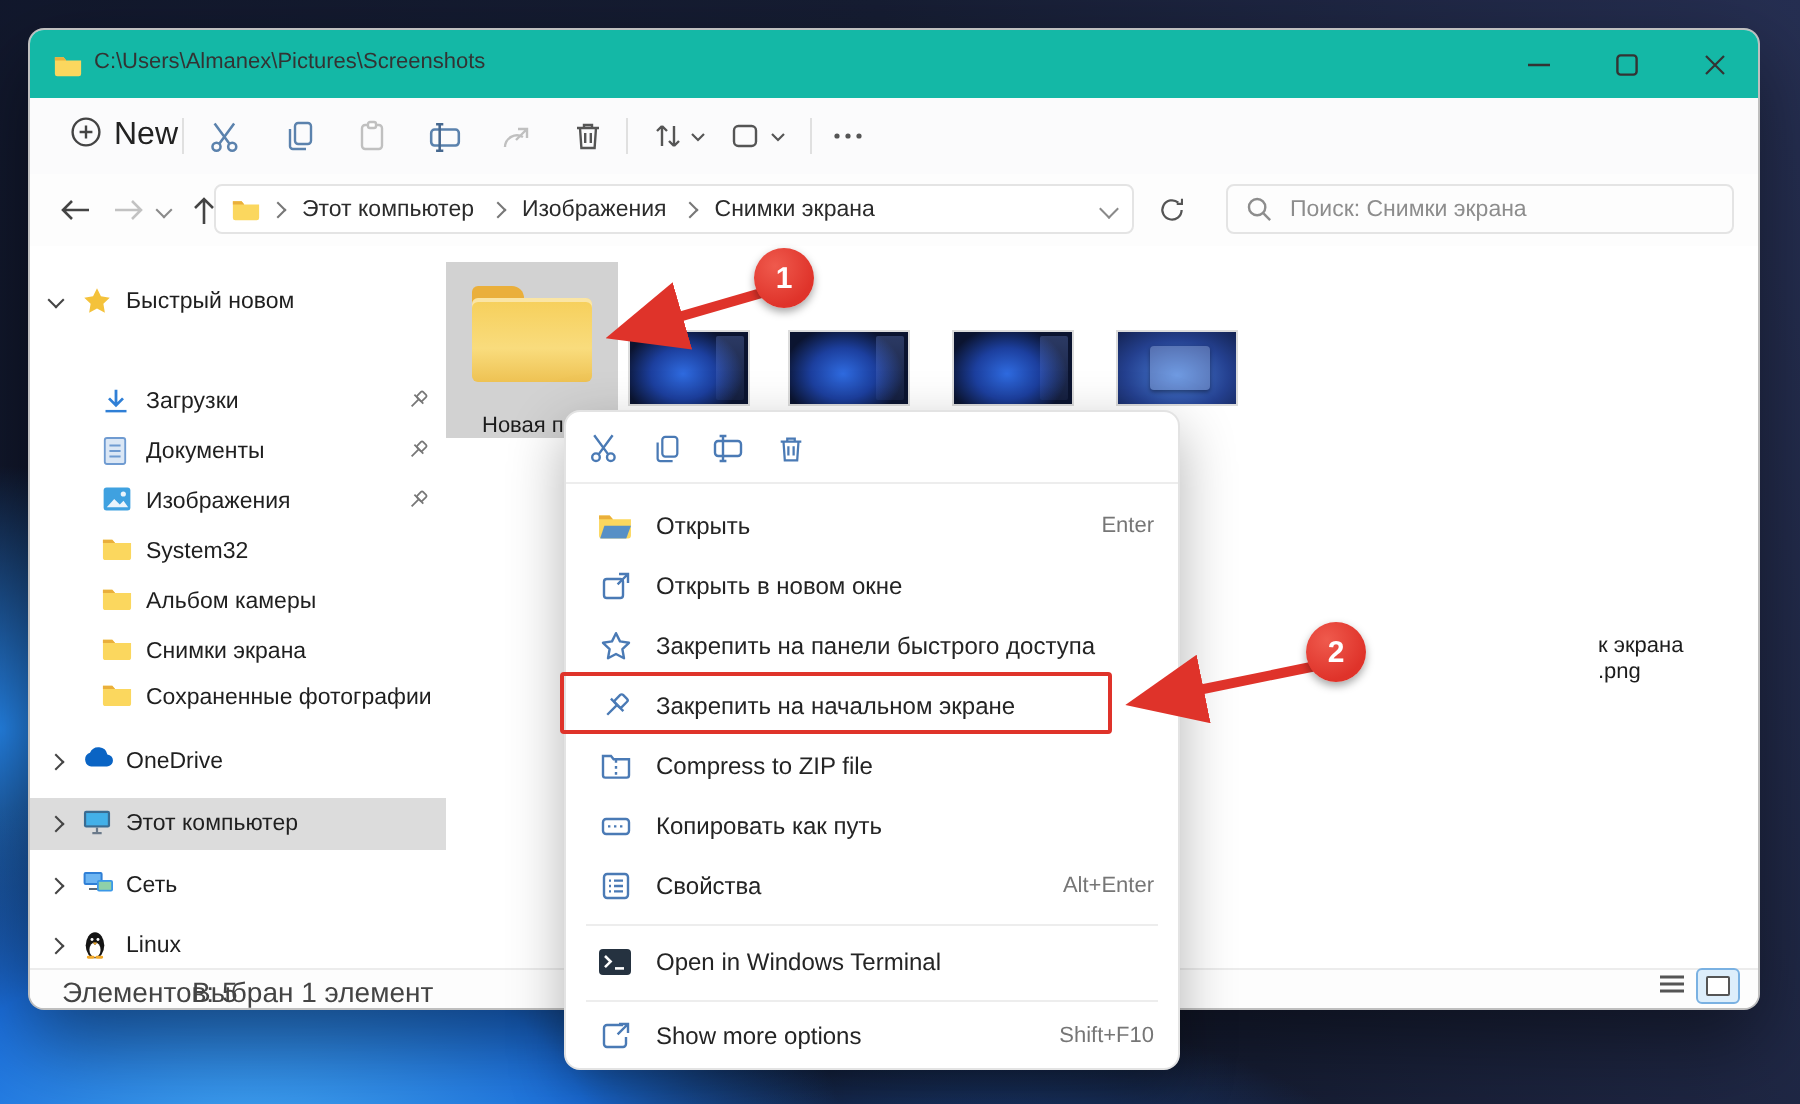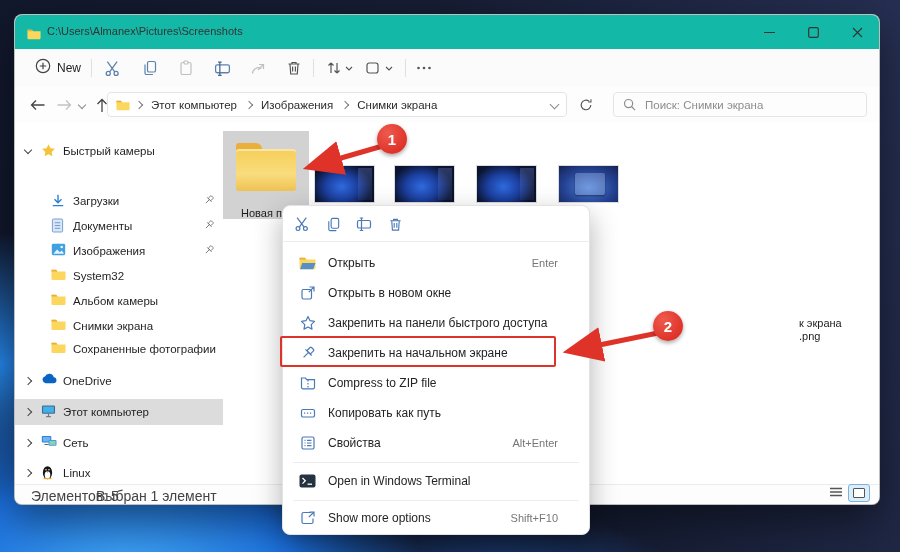--- a/index.html
+++ b/index.html
@@ -15,21 +15,21 @@
   .window{
     position:absolute;left:14px;top:14px;width:866px;height:491px;
     background:#fff;border-radius:8px;border:1px solid rgba(0,0,0,.25);
     box-shadow:0 16px 40px rgba(0,0,0,.45);box-sizing:border-box;overflow:hidden;
   }
   .titlebar{position:absolute;left:0;top:0;right:0;height:34px;background:#14b8a6;}
   .title-path{position:absolute;left:32px;top:10px;font-size:11px;color:#333;white-space:nowrap;}
   .winbtn{position:absolute;top:0;width:44px;height:34px;display:flex;align-items:center;justify-content:center;}
   .toolbar{position:absolute;left:0;top:34px;right:0;height:38px;background:#fbfbfc;border-bottom:1px solid #ececec;}
   .tb-new{position:absolute;left:14px;top:7px;height:24px;display:flex;align-items:center;gap:6px;padding:0 6px;border-radius:4px;}
-  .tb-new-label{font-size:12px;color:#222;}
+  .tb-new-label{font-size:16px;color:#222;}
   .tbi{position:absolute;top:9px;width:22px;height:20px;display:flex;align-items:center;justify-content:center;}
   .tb-sep{position:absolute;top:10px;width:1px;height:18px;background:#e0e0e0;}
   .addressbar{position:absolute;left:0;top:72px;right:0;height:36px;background:#fdfdfd;border-bottom:1px solid #ececec;}
   .nav-ic{position:absolute;top:8px;width:22px;height:20px;display:flex;align-items:center;justify-content:center;}
   .crumbbox{position:absolute;left:92px;top:5px;width:460px;height:25px;background:#fff;border:1px solid #e4e4e4;border-radius:4px;display:flex;align-items:center;gap:4px;padding:0 8px;box-sizing:border-box;}
   .crumb{font-size:11.5px;color:#2b2b2b;white-space:nowrap;padding:2px 3px;}
   .crumb-sep{width:5px;height:5px;border-right:1.3px solid #777;border-bottom:1.3px solid #777;transform:rotate(-45deg);margin:0 2px;}
   .crumb-chev{margin-left:auto;}
   .searchbox{position:absolute;left:598px;top:5px;width:254px;height:25px;background:#fdfdfd;border:1px solid #e4e4e4;border-radius:4px;display:flex;align-items:center;gap:7px;padding:0 9px;box-sizing:border-box;}
   .searchbox input{border:none;outline:none;background:transparent;font-family:"Liberation Sans",sans-serif;font-size:11.5px;color:#333;width:200px;}
@@ -53,21 +53,21 @@
   .big-folder .front{position:absolute;left:0;top:6px;width:60px;height:42px;background:linear-gradient(180deg,#f6cf5a 0%,#f9dc7d 60%,#eec253 100%);border-radius:3px;box-shadow:inset 0 2px 0 rgba(255,255,255,.45);}
   .tile-label{position:absolute;left:18px;top:76px;font-size:11px;color:#1c1c1c;white-space:nowrap;}
   .thumb{position:absolute;top:42px;width:61px;height:38px;border:1px solid #dcdcdc;box-sizing:border-box;background:radial-gradient(65% 85% at 45% 58%, #2f6be0 0%, #1c3f9e 42%, #0b1430 78%);}
   .thumb .ovl{position:absolute;right:2px;top:2px;bottom:2px;width:14px;background:linear-gradient(180deg,rgba(140,170,255,.25),rgba(140,170,255,.08));border-radius:1px;}
   .thumb4{background:radial-gradient(80% 90% at 50% 60%, #4a7fd8 0%, #24408f 55%, #101c44 100%);}
   .thumb4 .panel{position:absolute;left:16px;top:7px;width:30px;height:22px;background:rgba(210,225,250,.28);border-radius:2px;box-shadow:0 1px 2px rgba(0,0,0,.4);}
   .file-frag{position:absolute;left:576px;top:194px;font-size:11px;line-height:13px;color:#1c1c1c;}
   .ctx{position:absolute;left:282px;top:205px;width:308px;height:330px;background:#fff;border:1px solid #e3e3e3;border-radius:8px;box-shadow:0 10px 28px rgba(0,0,0,.3);z-index:40;box-sizing:border-box;}
   .ctx-quick{position:absolute;left:0;top:0;right:0;height:35px;border-bottom:1px solid #ededed;}
   .qi{position:absolute;top:8px;width:20px;height:20px;display:flex;align-items:center;justify-content:center;}
-  .mi{position:absolute;left:5px;right:19px;height:30px;display:flex;align-items:center;justify-content:space-between;}
+  .mi{position:absolute;left:5px;right:0;height:30px;display:flex;align-items:center;justify-content:space-between;}
   .mi-ic{width:17px;height:17px;margin-left:11px;display:flex;align-items:center;justify-content:center;flex:0 0 auto;}
   .mi-label{font-size:12px;color:#242424;margin-left:12px;white-space:nowrap;}
   .mi-short{margin-left:auto;margin-right:12px;font-size:11px;color:#767676;}
   .ctx-sep{position:absolute;left:10px;right:10px;height:1px;background:#ededed;}
   .red-box{position:absolute;left:280px;top:336px;width:276px;height:31px;border:2px solid #df332a;border-radius:2px;z-index:50;box-sizing:border-box;}
   .arrows{position:absolute;left:0;top:0;z-index:60;pointer-events:none;}
   .badge{position:absolute;width:30px;height:30px;border-radius:50%;background:radial-gradient(circle at 35% 30%, #ef5a4d, #df332a 70%);color:#fff;font-size:15px;font-weight:bold;display:flex;align-items:center;justify-content:center;z-index:61;box-shadow:0 2px 4px rgba(0,0,0,.35);}
   .b1{left:377px;top:124px;} .b2{left:653px;top:311px;}
   .sb-viewicons{position:absolute;right:9px;bottom:2px;display:flex;align-items:center;gap:5px;}
   .view-active{width:20px;height:16px;border:1px solid #7ab1e2;background:#ddeefb;border-radius:3px;display:flex;align-items:center;justify-content:center;}
@@ -223,21 +223,21 @@
         <input type="text" placeholder="Поиск: Снимки экрана" style="">
       </div>
     </div>
 
     <div class="sidebar">
       <div class="sb-row lvl0" style="top:16px">
         <span class="sb-chev chev-d" style="top:8px"></span>
         <span class="sb-ic"><svg width="15" height="15" viewBox="0 0 16 16">
               <path d="M8 1.2l2.1 4.3 4.7.7-3.4 3.3.8 4.7L8 12l-4.2 2.2.8-4.7L1.2 6.2l4.7-.7z" fill="#f4c23b"></path>
             </svg></span>
-        <span class="sb-label">Быстрый камеры</span>
+        <span class="sb-label">Быстрый новом</span>
       </div>
       <div class="sb-row lvl1" style="top:66px">
         <span class="sb-ic"><svg width="14" height="15" viewBox="0 0 16 16" fill="none" stroke="#2f7fd6" stroke-width="1.6">
               <path d="M8 1.5v8.5M4 6.5L8 10.5l4-4"></path>
               <path d="M2 13.8h12" stroke-width="1.4"></path>
             </svg></span>
         <span class="sb-label">Загрузки</span>
         <span class="sb-pin"><svg width="12" height="12" viewBox="0 0 16 16" fill="none" stroke="#777" stroke-width="1.2">
               <g transform="rotate(45 8 8)">
                 <rect x="5.6" y="1.8" width="4.8" height="5.4" rx="1"></rect>

